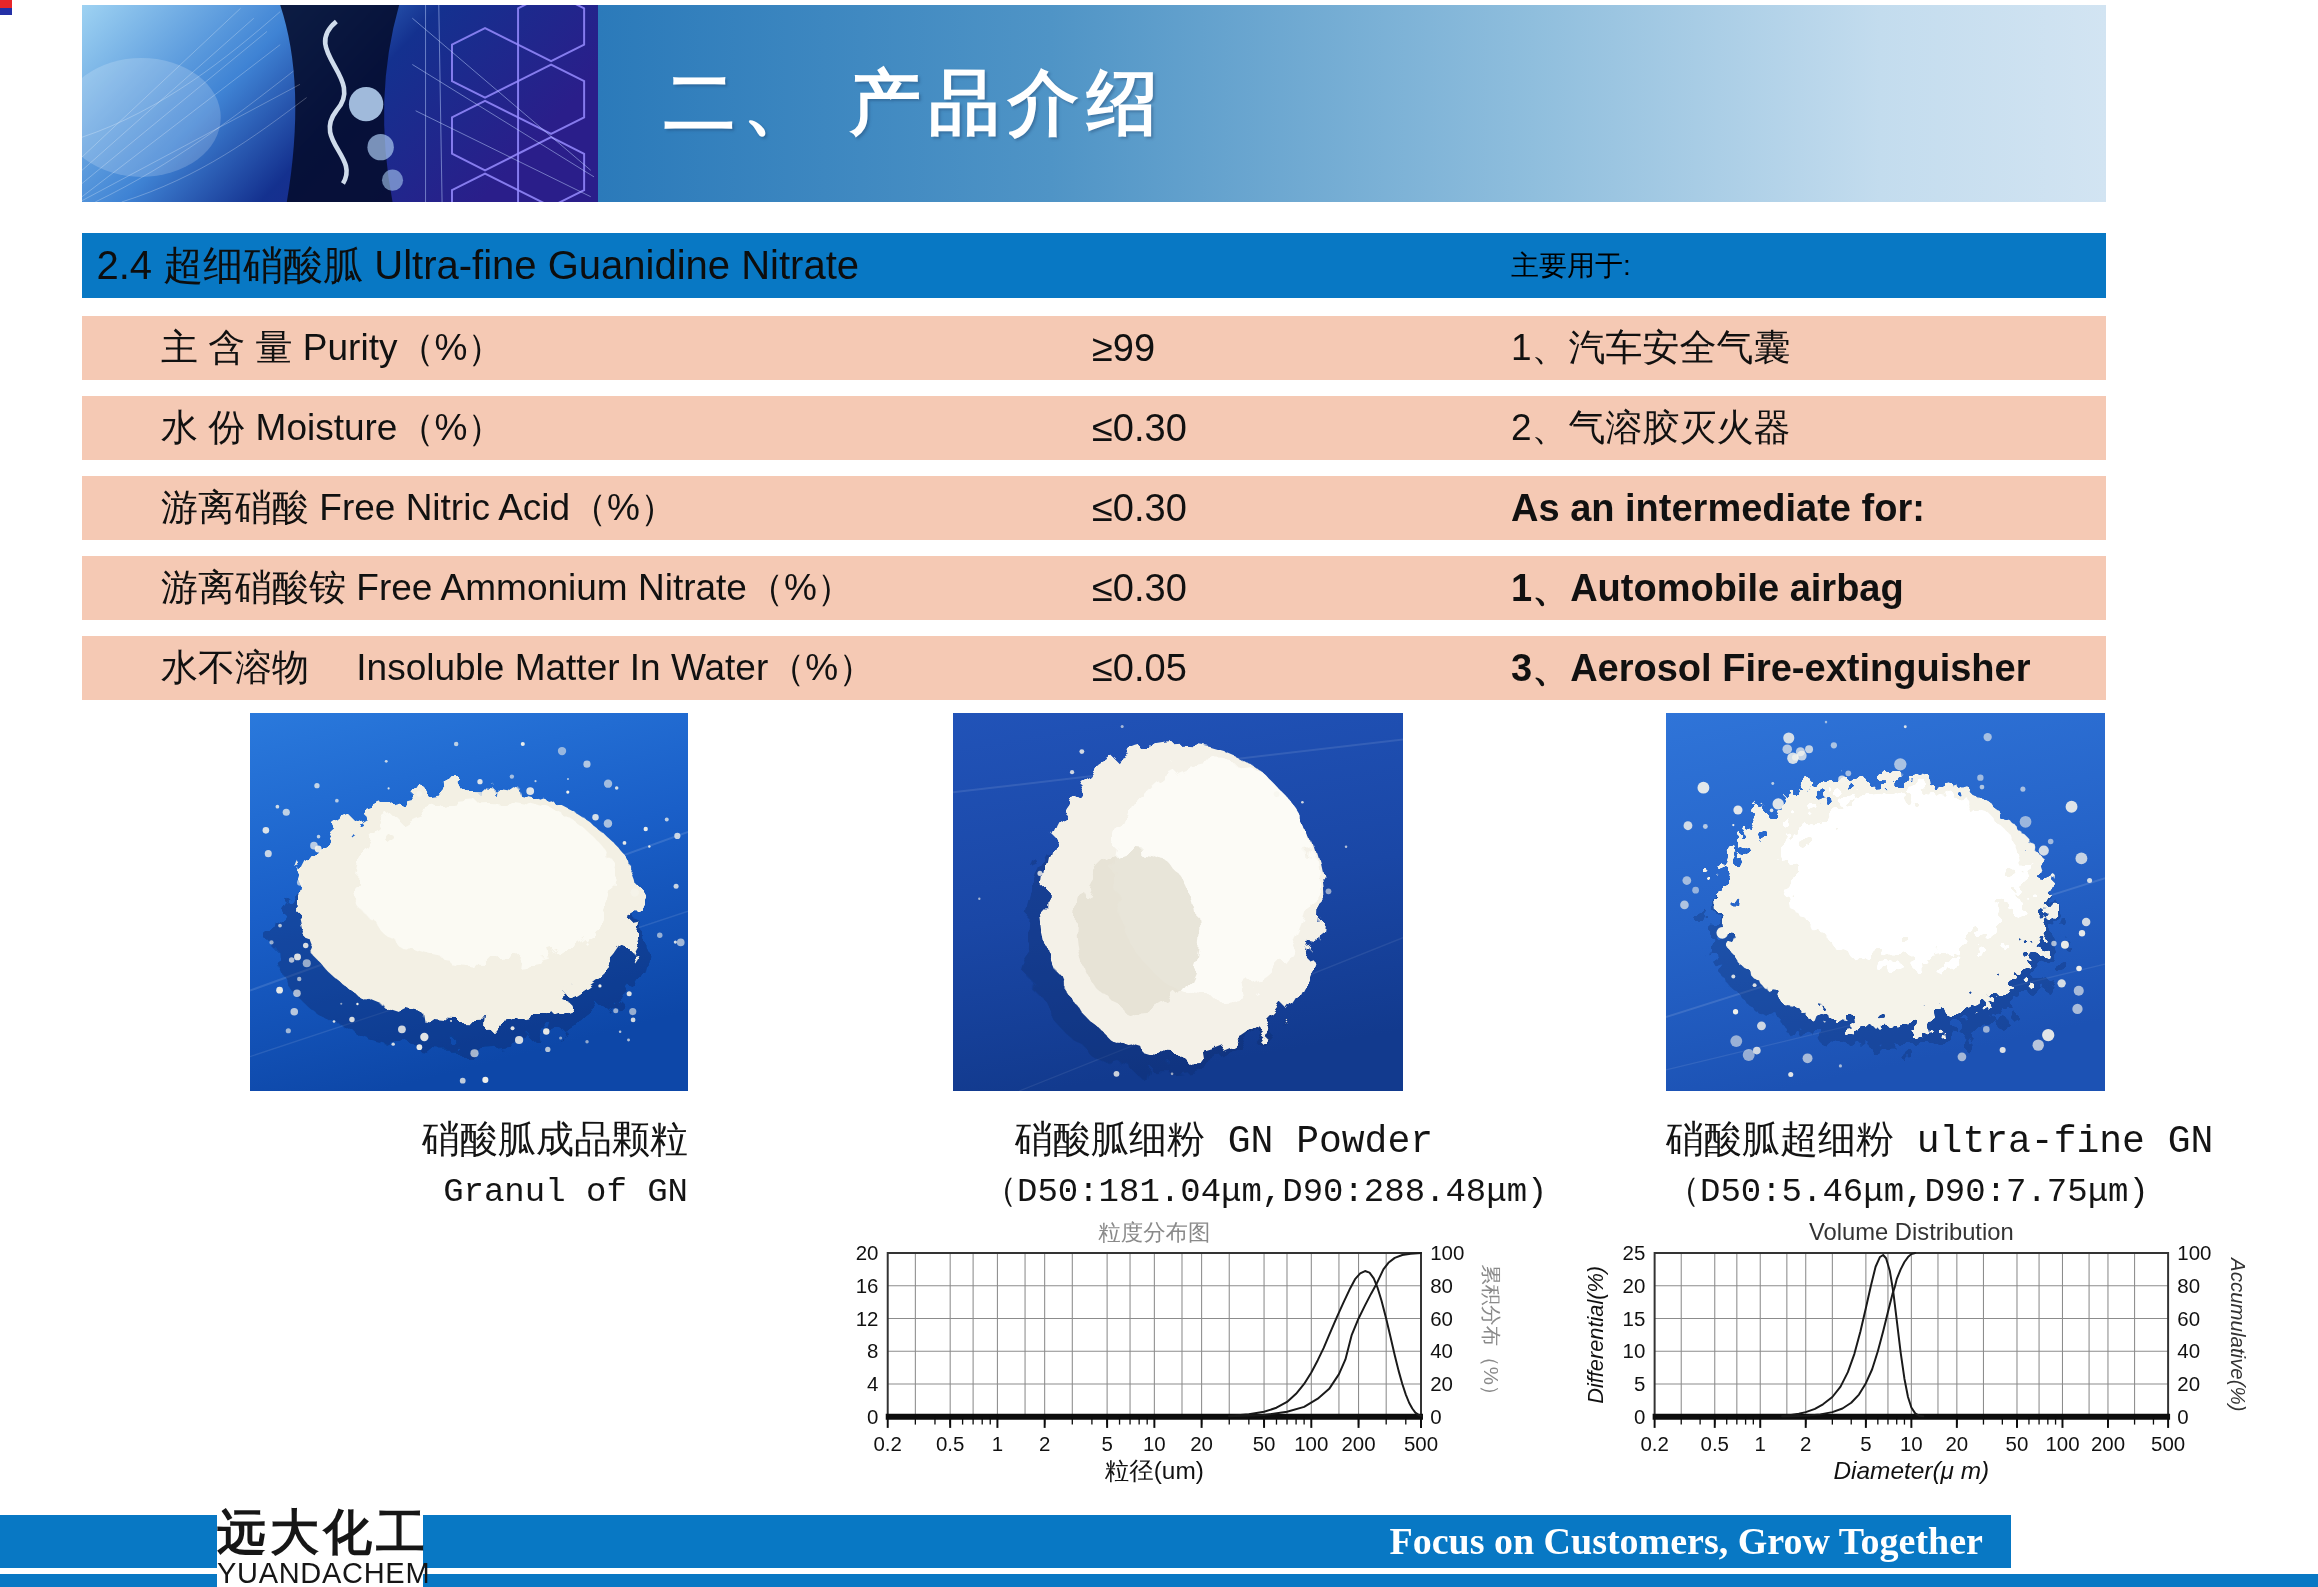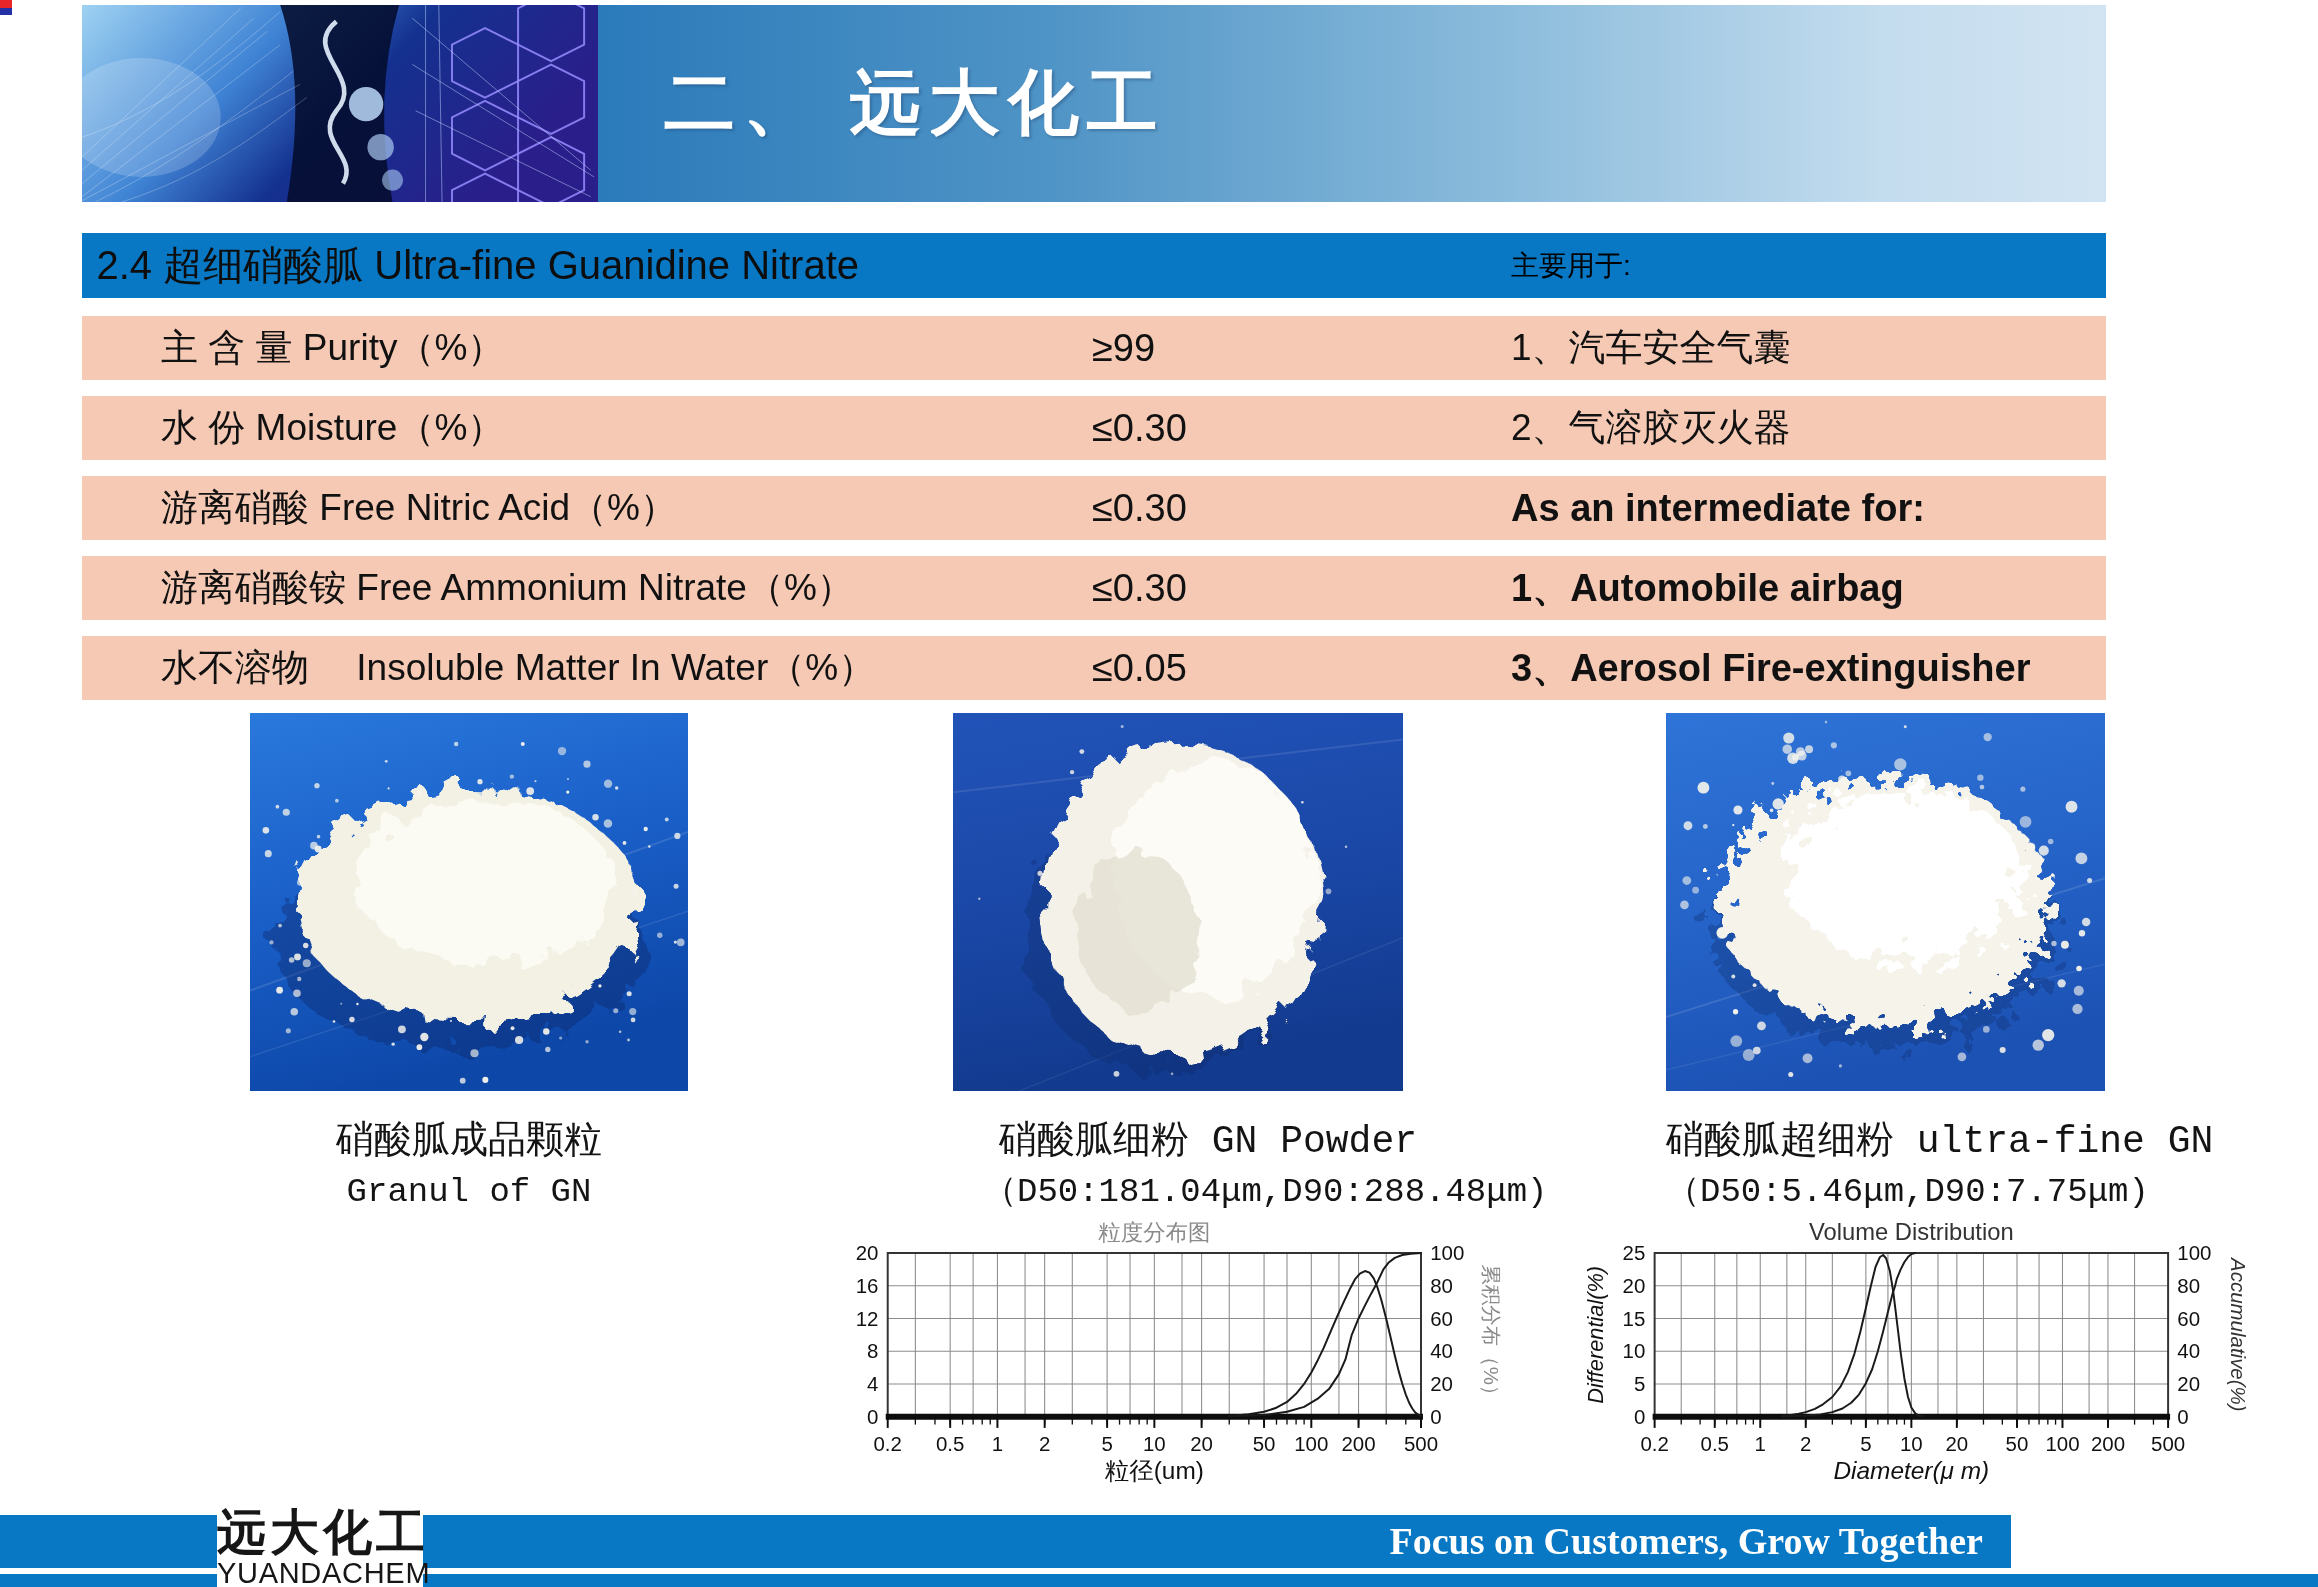--- a/index.html
+++ b/index.html
@@ -31,21 +31,21 @@
   .row.b .rgt{font-weight:700;font-size:38px;}
 
   
   .photo{position:absolute;top:713px;height:378px;}
   .photo svg{display:block;width:100%;height:100%;}
   #photo1{left:250px;width:438px;}
   #photo2{left:953px;width:450px;}
   #photo3{left:1666px;width:439px;}
 
   
-  .caption{position:absolute;top:1116px;text-align:center;white-space:nowrap;color:#141414;
+  .caption{position:absolute;top:1116px;text-align:right;white-space:nowrap;color:#141414;
            font-family:"Liberation Mono","DejaVu Sans Mono",monospace;}
   #cap1{left:250px;width:438px;}
   #cap2{left:953px;width:450px;margin-left:30px;}
   #cap3{left:1666px;width:439px;}
   .caption .c1{font-size:38px;line-height:52px;}
   .caption .c2{font-size:34px;line-height:49px;}
 
   
   .chart{position:absolute;top:1220px;height:264px;}
   #chart1{left:846px;width:655px;}
@@ -108,21 +108,21 @@
       </g>
       <path d="M385,25 C330,70 430,110 385,160 C350,205 420,230 395,270" stroke="#e6f2ff" stroke-width="7" fill="none" opacity="0.9"></path>
       <circle cx="430" cy="150" r="26" fill="#bcd8f8" opacity="0.85"></circle>
       <circle cx="452" cy="215" r="20" fill="#a9c9f0" opacity="0.7"></circle>
       <circle cx="470" cy="265" r="16" fill="#a9c9f0" opacity="0.6"></circle>
       <ellipse cx="90" cy="170" rx="120" ry="90" fill="rgba(255,255,255,0.18)"></ellipse>
     </svg>
   </div>
 
   <div class="hdr-band">
-    <span class="t-zh">二、 远大化工</span>
+    <span class="t-zh">二、 产品介绍</span>
   </div>
 
   <div class="secbar">
     <span class="l">2.4 超细硝酸胍 Ultra-fine Guanidine Nitrate</span>
     <span class="r">主要用于:</span>
   </div>
 
   <div class="row" style="top:316px">
     <span class="lab">主 含 量 Purity（%）</span>
     <span class="val">≥99</span>

